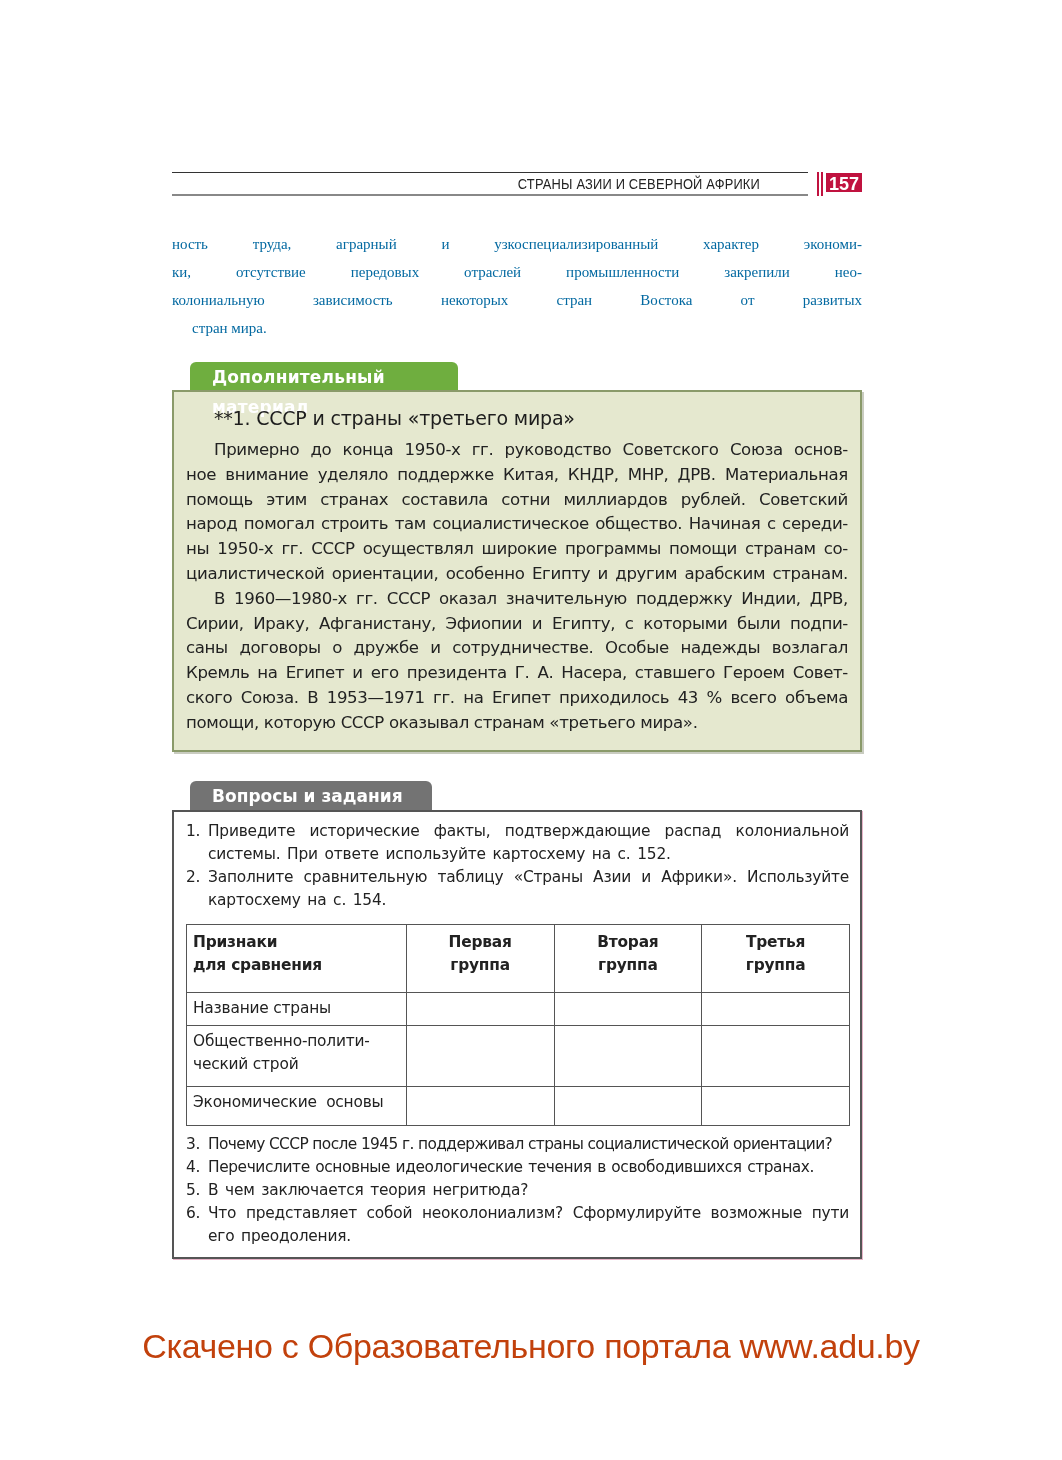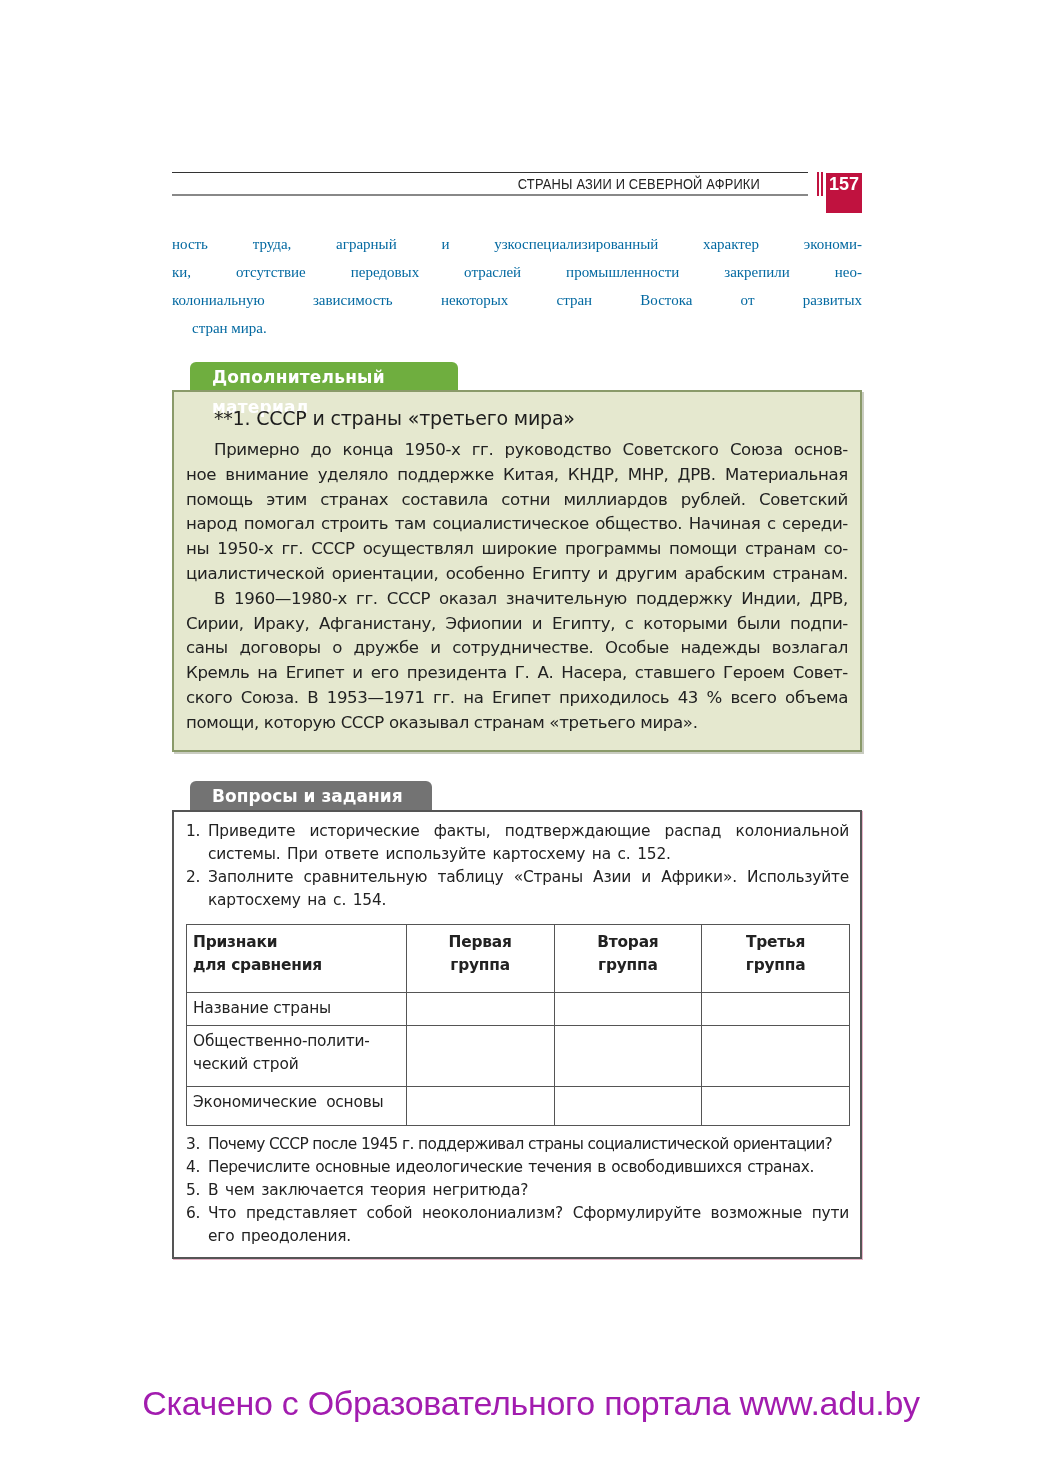--- a/index.html
+++ b/index.html
@@ -12,21 +12,21 @@
     .rh-top-rule { position: absolute; left: 172px; top: 172px; width: 636px; height: 1px; background: #333; }
     .rh-bottom-rule { position: absolute; left: 172px; top: 194px; width: 636px; height: 2px; background: #888; }
     .rh-title {
       position: absolute; left: 480px; top: 176px; width: 280px; text-align: right;
       font-family: "Liberation Sans Narrow", "Liberation Sans", sans-serif; font-size: 14px;
       letter-spacing: 0.2px; color: #222; transform: scaleX(0.92); transform-origin: right center;
     }
     .pg-bars { position: absolute; left: 817px; top: 172px; width: 6px; height: 24px;
       border-left: 2px solid #c0123f; border-right: 2px solid #c0123f; box-sizing: border-box; }
     .pg-num {
-      position: absolute; left: 826px; top: 173px; width: 36px; height: 40px;
+      position: absolute; left: 826px; top: 173px; width: 36px; height: 19px;
       background: #c0123f; color: #fff; font-family: "Liberation Sans", sans-serif;
       font-weight: bold; font-size: 18px; line-height: 23px; text-align: center;
     }
     
     .body-para {
       position: absolute; left: 172px; top: 230px; width: 690px;
       font-family: "Liberation Serif", serif; font-size: 15px; line-height: 28px;
       text-align: justify; color: #0369a1; margin: 0;
     }
     .body-para span { display: block; text-align: justify; text-align-last: justify; }
@@ -89,22 +89,22 @@
     table.cmp th { font-weight: bold; height: 60px; line-height: 23px; padding-top: 6px; }
     table.cmp th.first { text-align: left; padding-left: 6px; width: 212px; }
     table.cmp th.grp { text-align: center; width: 146px; }
     table.cmp td { padding: 4px 6px; line-height: 23px; }
     table.cmp td.empty { padding: 0; }
     table.cmp tr.r1 td { height: 24px; }
     table.cmp tr.r2 td { height: 52px; }
     table.cmp tr.r3 td { height: 30px; }
 
     .watermark {
-      position: absolute; left: 0; top: 1384px; width: 1062px; text-align: center;
-      font-family: "Liberation Sans", sans-serif; font-size: 34px; color: #a21caf;
+      position: absolute; left: 0; top: 1327px; width: 1062px; text-align: center;
+      font-family: "Liberation Sans", sans-serif; font-size: 34px; color: #c2410c;
       letter-spacing: -0.3px;
     }
   </style>
 </head>
 <body>
 
 <div class="rh-top-rule"></div>
 <div class="rh-title">СТРАНЫ АЗИИ И СЕВЕРНОЙ АФРИКИ</div>
 <div class="rh-bottom-rule"></div>
 <div class="pg-bars"></div>

